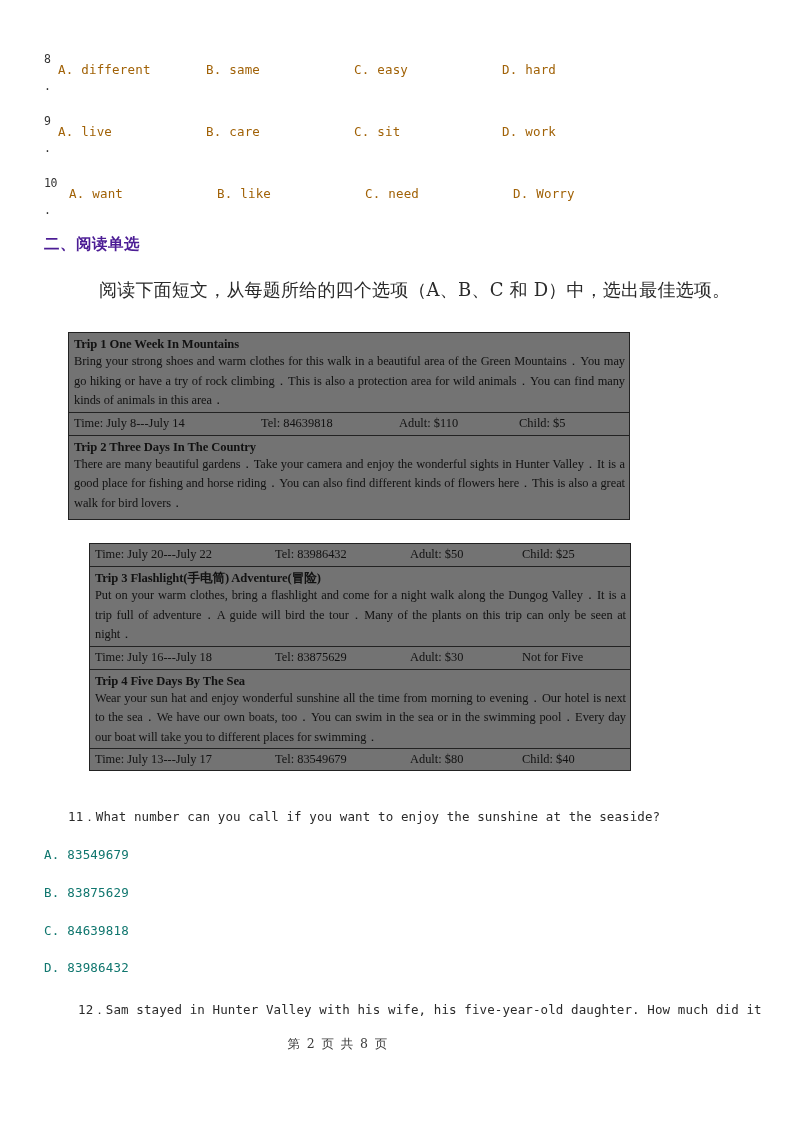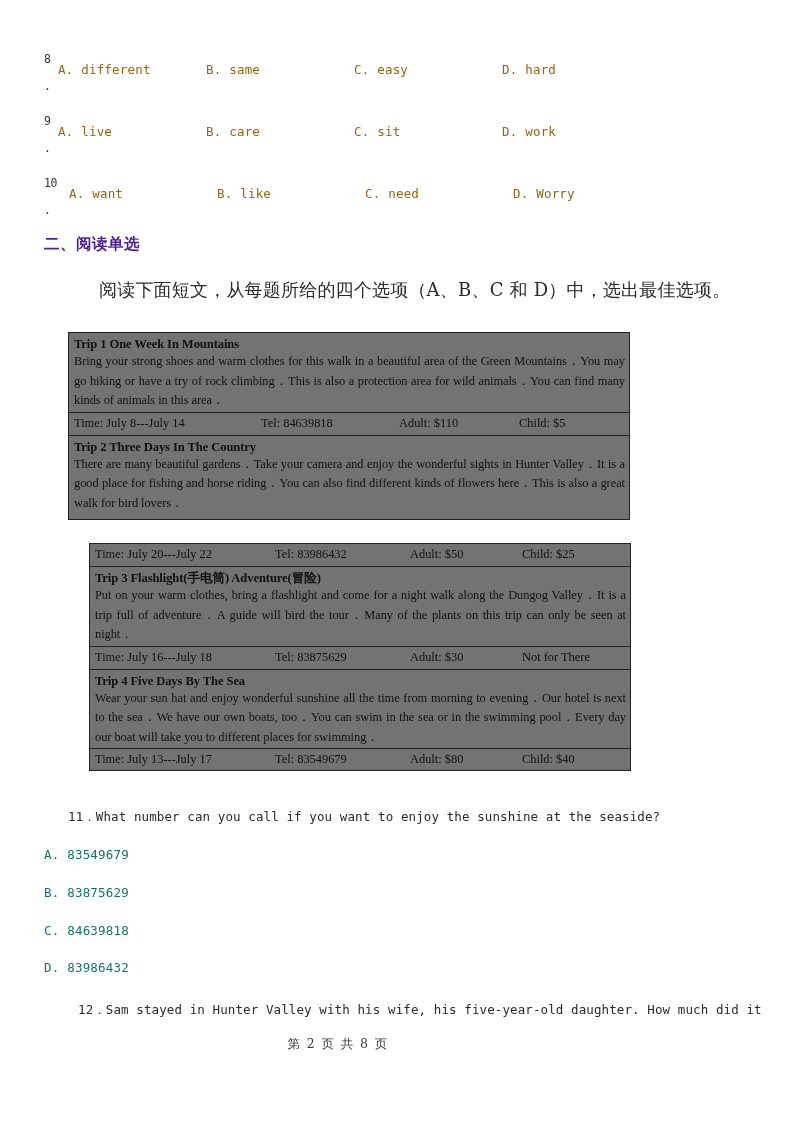--- a/index.html
+++ b/index.html
@@ -273,21 +273,21 @@
     <span class="info-cell info-child">Child: $25</span>
   </div>
 
   <div class="trip">
     <div class="trip-title">Trip 3 Flashlight(手电筒) Adventure(冒险)</div>
     <div class="trip-body">Put on your warm clothes, bring a flashlight and come for a night walk along the Dungog Valley．It is a trip full of adventure．A guide will bird the tour．Many of the plants on this trip can only be seen at night．</div>
     <div class="trip-info">
       <span class="info-cell info-time">Time: July 16---July 18</span>
       <span class="info-cell info-tel">Tel: 83875629</span>
       <span class="info-cell info-adult">Adult: $30</span>
-      <span class="info-cell info-child">Not for There</span>
+      <span class="info-cell info-child">Not for Five</span>
     </div>
   </div>
 
   <div class="trip">
     <div class="trip-title">Trip 4 Five Days By The Sea</div>
     <div class="trip-body">Wear your sun hat and enjoy wonderful sunshine all the time from morning to evening．Our hotel is next to the sea．We have our own boats, too．You can swim in the sea or in the swimming pool．Every day our boat will take you to different places for swimming．</div>
     <div class="trip-info">
       <span class="info-cell info-time">Time: July 13---July 17</span>
       <span class="info-cell info-tel">Tel: 83549679</span>
       <span class="info-cell info-adult">Adult: $80</span>

